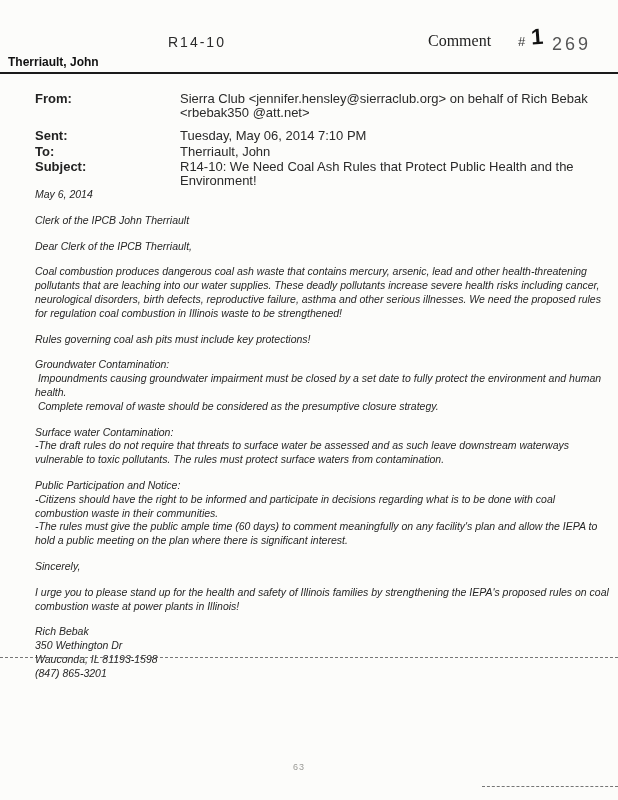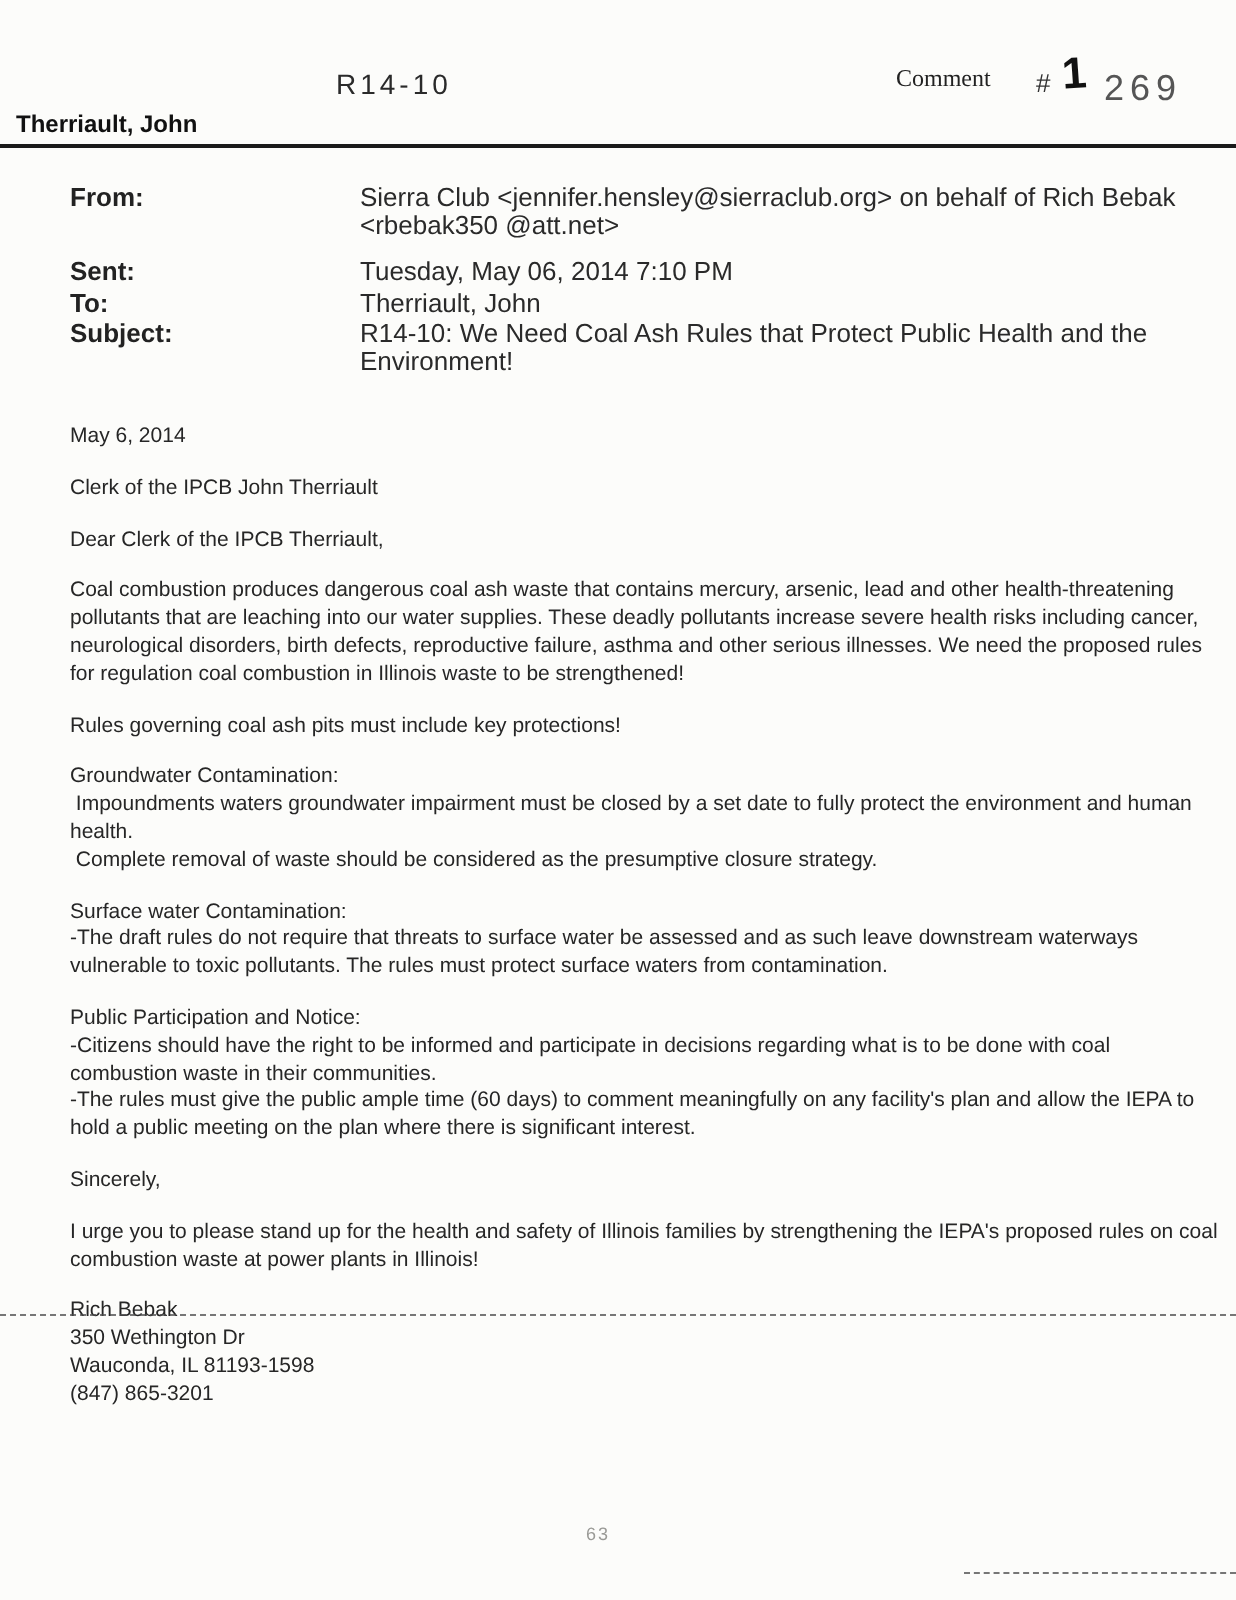--- a/index.html
+++ b/index.html
@@ -10,38 +10,38 @@
     background:#fcfcfa;
     font-family:"Liberation Sans", sans-serif;
     color:#1f1f1f;
     overflow:hidden;
     box-shadow:0 0 4px rgba(0,0,0,.3);
   }
 
   
   .stamp-row { position:absolute; top:30px; left:0; right:0; height:28px; }
   .docket { position:absolute; left:168px; top:4px; font-size:14px; letter-spacing:2px; color:#2a2a2a; }
-  .comment-label { position:absolute; left:428px; top:2px; font-family:"Liberation Serif", serif; font-size:12px; color:#222;margin-left:20px; }
+  .comment-label { position:absolute; left:428px; top:2px; font-family:"Liberation Serif", serif; font-size:16px; color:#222; }
   .number-sign { position:absolute; left:518px; top:4px; font-size:13px; color:#333; }
   .comment-number { position:absolute; left:531px; top:-6px; font-size:22px; font-weight:bold; transform:rotate(-4deg); color:#111; }
   .page-stamp { position:absolute; left:552px; top:4px; font-size:18px; letter-spacing:3px; color:#555; }
 
   
   .recipient { position:absolute; left:8px; top:55px; font-size:12px; font-weight:bold; color:#111; }
   .header-rule { position:absolute; left:0; top:72px; width:618px; border-top:2.5px solid #1a1a1a; }
 
   
   .mail-headers { position:absolute; left:35px; top:92px; width:560px; font-size:13px; line-height:13.5px; }
   .mail-row { display:flex; margin-bottom:2px; }
   .mail-label { width:145px; font-weight:bold; color:#222; flex:0 0 145px; }
   .mail-value { flex:1; color:#2a2a2a; white-space:pre-wrap; }
   .mail-row.sent { margin-top:10px; }
 
   
-  .letter-body { position:absolute; left:35px; top:212px; width:575px; font-size:10.5px; line-height:13.8px; color:#262626; }
+  .letter-body { position:absolute; left:35px; top:188px; width:575px; font-size:10.5px; line-height:13.8px; color:#262626;font-style:italic; }
   .para { margin:0 0 12px 0; white-space:pre-wrap; }
   .para.signature { margin-bottom:0; }
 
   
   .scan-dash-mid { position:absolute; left:0; top:657px; width:618px; border-top:1.5px dashed #4a4a4a; opacity:.75; }
   .scan-dash-bottom { position:absolute; left:482px; top:786px; width:136px; border-top:1.5px dashed #4a4a4a; opacity:.75; }
 
   
   .page-number { position:absolute; left:0; right:20px; top:762px; text-align:center; font-size:9px; color:#9a9a96; letter-spacing:1px; }
 </style>
@@ -80,21 +80,21 @@
     </div>
   </div>
 
   <div class="letter-body">
     <p class="para">May 6, 2014</p>
     <p class="para">Clerk of the IPCB John Therriault</p>
     <p class="para">Dear Clerk of the IPCB Therriault,</p>
     <p class="para">Coal combustion produces dangerous coal ash waste that contains mercury, arsenic, lead and other health-threatening pollutants that are leaching into our water supplies. These deadly pollutants increase severe health risks including cancer, neurological disorders, birth defects, reproductive failure, asthma and other serious illnesses. We need the proposed rules for regulation coal combustion in Illinois waste to be strengthened!</p>
     <p class="para">Rules governing coal ash pits must include key protections!</p>
     <p class="para">Groundwater Contamination:
- Impoundments waters groundwater impairment must be closed by a set date to fully protect the environment and human health.
+ Impoundments causing groundwater impairment must be closed by a set date to fully protect the environment and human health.
  Complete removal of waste should be considered as the presumptive closure strategy.</p>
     <p class="para">Surface water Contamination:
 -The draft rules do not require that threats to surface water be assessed and as such leave downstream waterways vulnerable to toxic pollutants. The rules must protect surface waters from contamination.</p>
     <p class="para">Public Participation and Notice:
 -Citizens should have the right to be informed and participate in decisions regarding what is to be done with coal combustion waste in their communities.
 -The rules must give the public ample time (60 days) to comment meaningfully on any facility's plan and allow the IEPA to hold a public meeting on the plan where there is significant interest.</p>
     <p class="para">Sincerely,</p>
     <p class="para">I urge you to please stand up for the health and safety of Illinois families by strengthening the IEPA's proposed rules on coal combustion waste at power plants in Illinois!</p>
     <p class="para signature">Rich Bebak
 350 Wethington Dr

